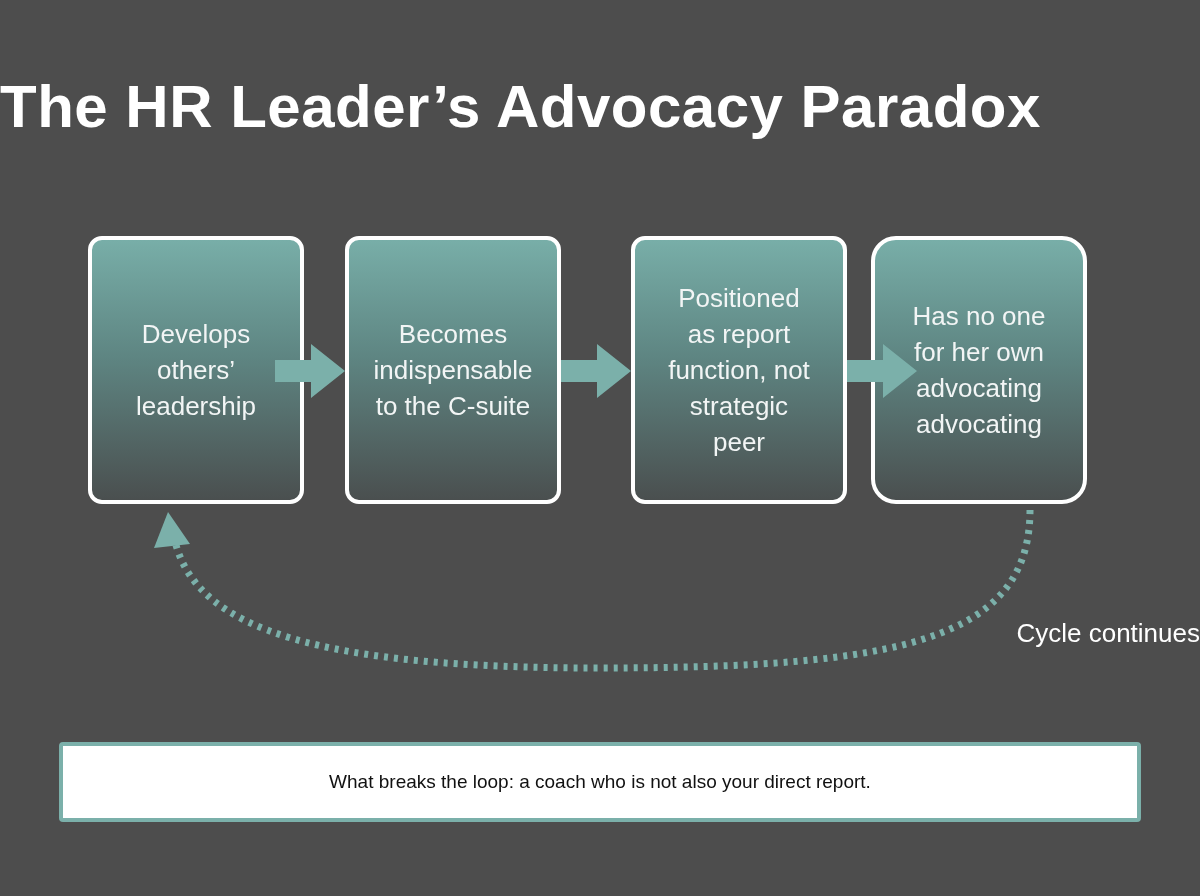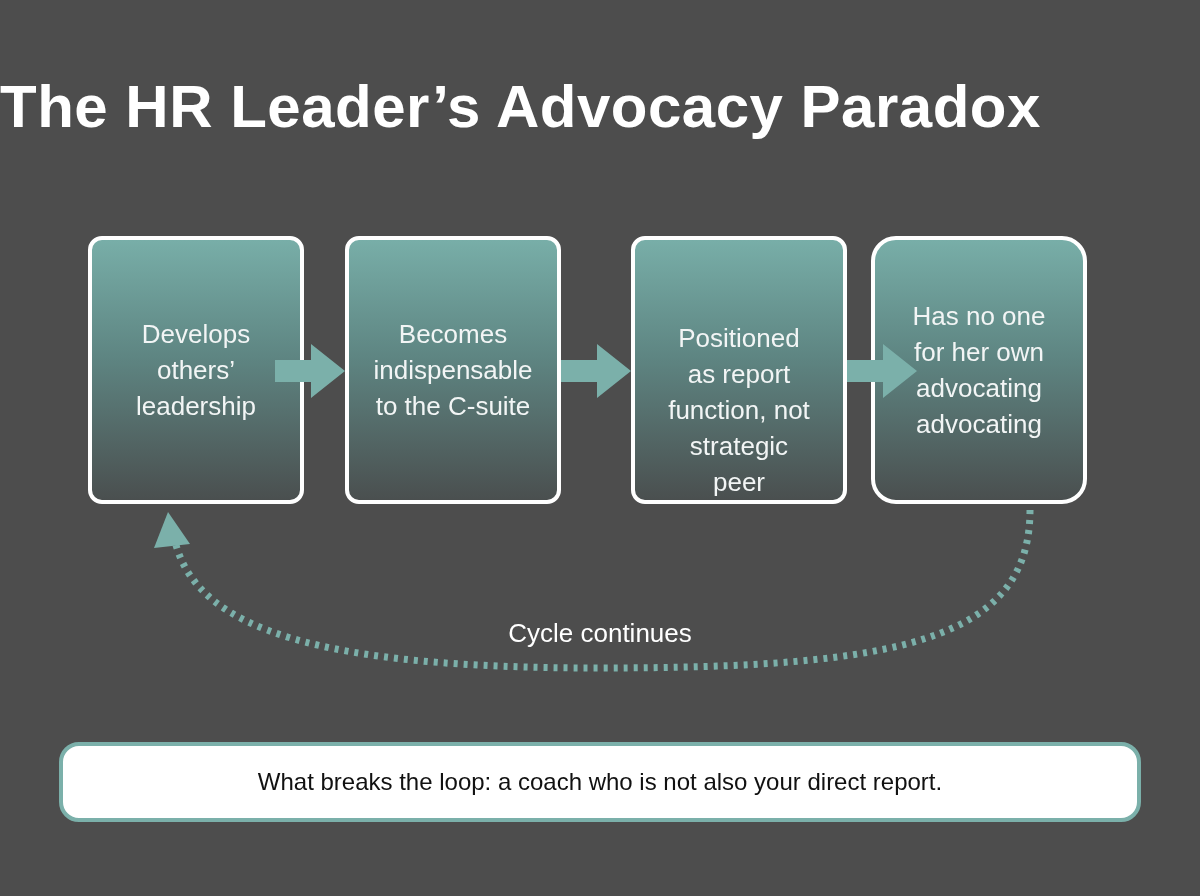--- a/index.html
+++ b/index.html
@@ -19,28 +19,28 @@
     border:4px solid #ffffff; border-radius:14px; box-sizing:border-box;
     background:linear-gradient(to bottom, #78aea8 0%, #5e8582 45%, #4a4f4f 100%);
     display:flex; align-items:center; justify-content:center;
     text-align:center; color:#f2f5f5; font-size:26px; line-height:36px;
     padding:0 10px;
   }
   .box span { display:block; }
   .arrow { position:absolute; top:344px; }
   .cycle-label {
     position:absolute; left:0; width:1200px; top:618px;
-    text-align:center; color:#ffffff; font-size:26px;
+    text-align:right; color:#ffffff; font-size:26px;
   }
   .callout {
     position:absolute; left:59px; top:742px; width:1082px; height:80px;
     box-sizing:border-box; background:#ffffff;
-    border:4px solid #7bb0aa; border-radius:20px;
+    border:4px solid #7bb0aa; border-radius:4px;
     display:flex; align-items:center; justify-content:center;
-    color:#111111; font-size:24px;
+    color:#111111; font-size:19px;
   }
   svg.loop { position:absolute; left:0; top:0; }
 </style>
 </head>
 <body>
 
 <div class="title">The HR Leader’s Advocacy Paradox</div>
 
 <div class="box" style="left:59px;margin-left:29px;">
   <div>
@@ -49,21 +49,21 @@
     <span>leadership</span>
   </div>
 </div>
 <div class="box" style="left:345px;text-align:center;">
   <div>
     <span>Becomes</span>
     <span>indispensable</span>
     <span>to the C-suite</span>
   </div>
 </div>
-<div class="box" style="left:631px;align-items:flex-end;">
+<div class="box" style="left:631px;">
   <div>
     <span>Positioned</span>
     <span>as report</span>
     <span>function, not</span>
     <span>strategic</span>
     <span>peer</span>
   </div>
 </div>
 <div class="box" style="left:871px;border-radius:25px;">
   <div>

